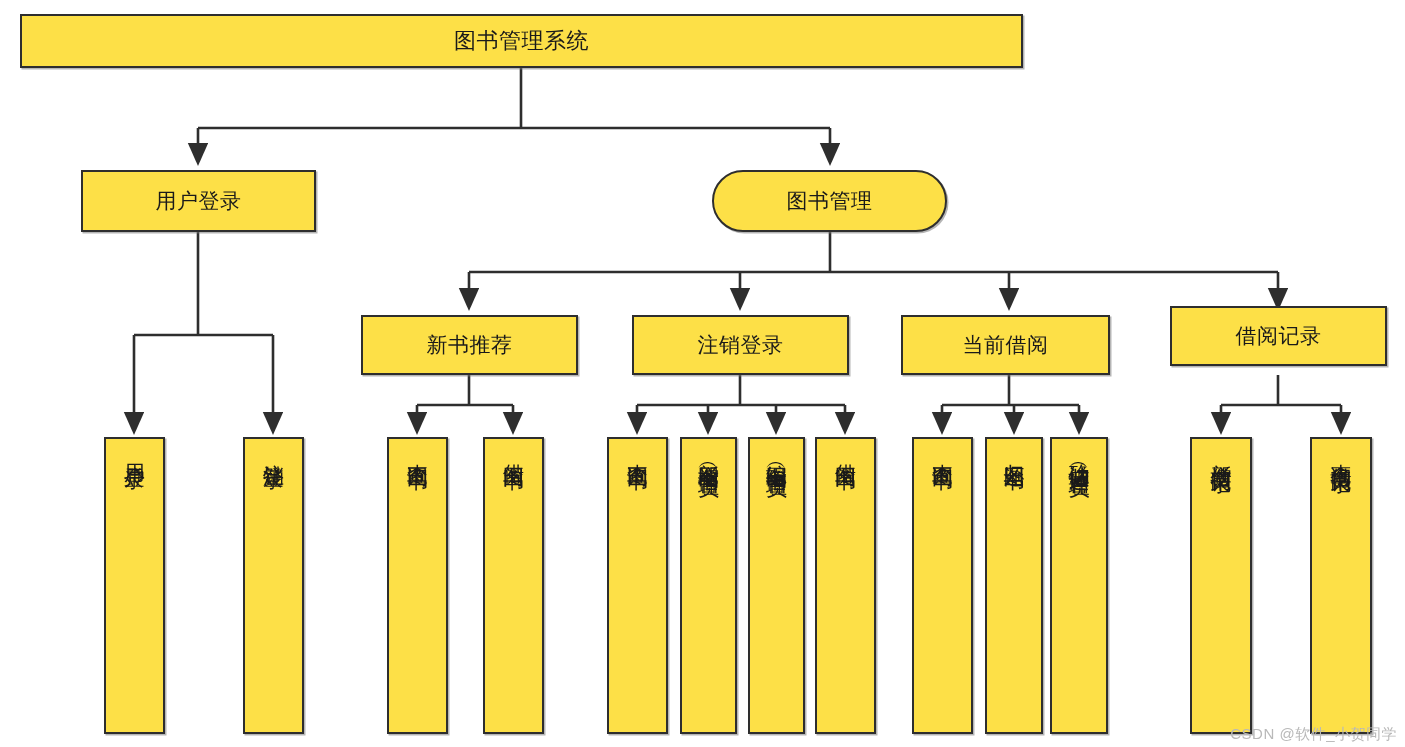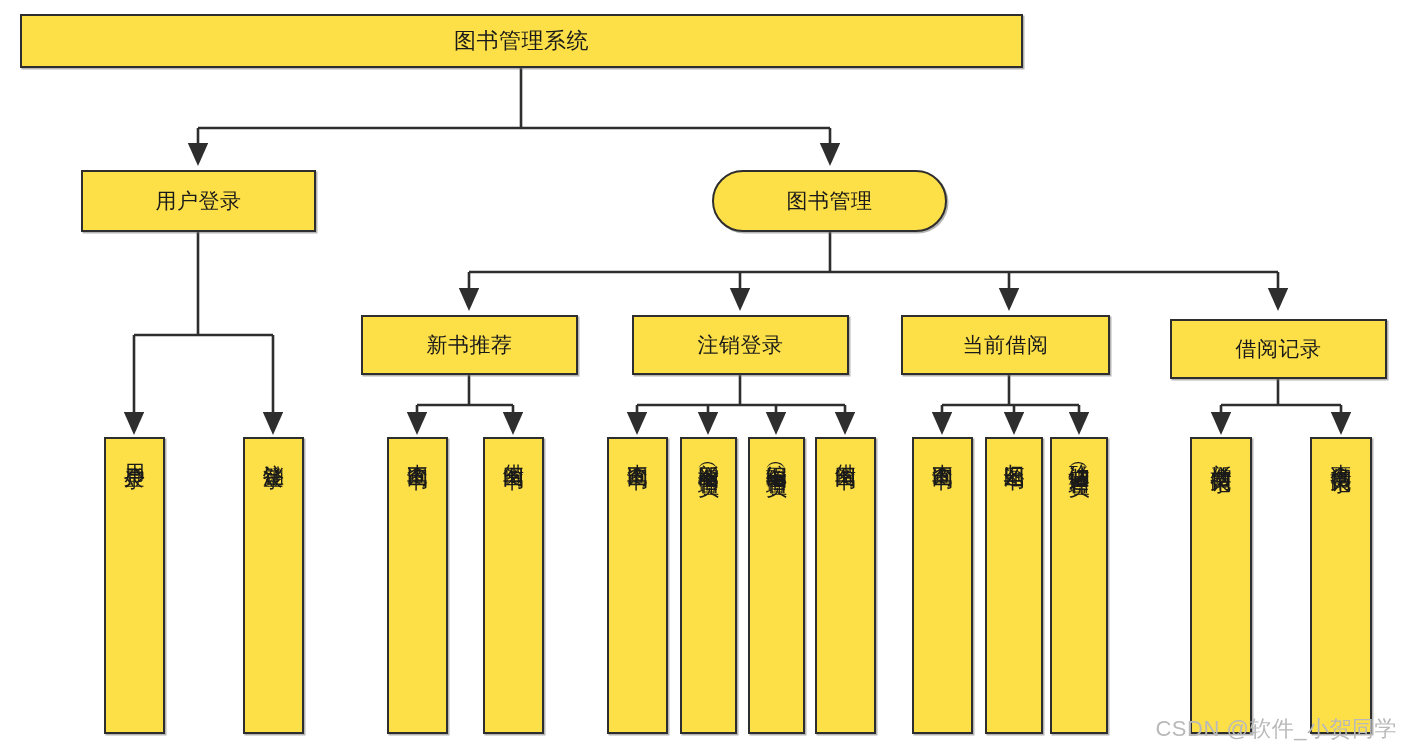--- a/index.html
+++ b/index.html
@@ -66,21 +66,21 @@
     max-height: 282px;
     text-align: left;
   }
   .node.vertical.tall .node-label {
     max-height: 284px;
   }
   #watermark {
     position: absolute;
     right: 8px;
     bottom: 3px;
-    font-size: 22px;
+    font-size: 15px;
     color: #b9b9b9;
     letter-spacing: 0.5px;
     white-space: nowrap;
     font-family: "Liberation Sans", "DejaVu Sans", sans-serif;
   }
 </style>
 </head>
 <body>
 
 <div id="diagram-canvas">
@@ -155,21 +155,21 @@
   </div>
 
   <div class="node horizontal" style="left:632px; top:315px; width:217px; height:60px;">
     <span class="node-label">注销登录</span>
   </div>
 
   <div class="node horizontal" style="left:901px; top:315px; width:209px; height:60px;">
     <span class="node-label">当前借阅</span>
   </div>
 
-  <div class="node horizontal" style="left:1170px; top:319px; width:217px; height:60px;">
+  <div class="node horizontal" style="left:1170px; top:306px; width:217px; height:60px;">
     <span class="node-label">借阅记录</span>
   </div>
 
   <div class="node vertical" style="left:104px; top:437px; width:61px; height:297px;">
     <span class="node-label">用户登录</span>
   </div>
 
   <div class="node vertical" style="left:243px; top:437px; width:61px; height:297px;">
     <span class="node-label">注销登录</span>
   </div>

